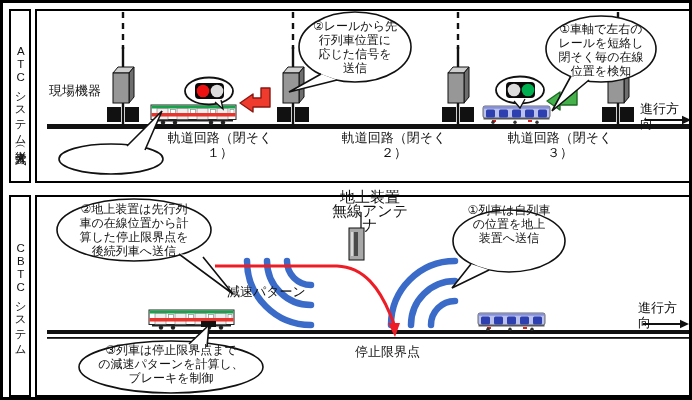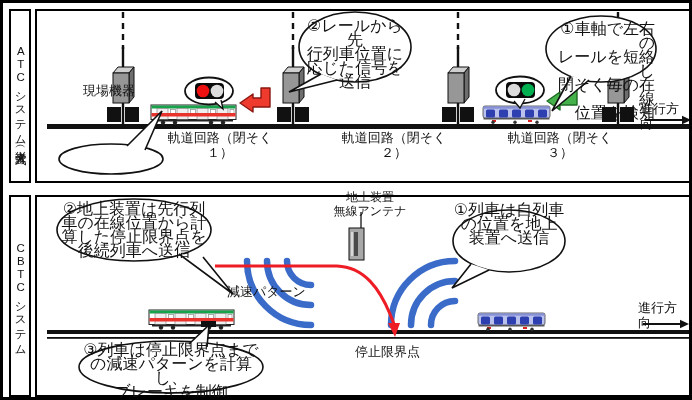--- a/index.html
+++ b/index.html
@@ -5,21 +5,21 @@
   html,body{margin:0;padding:0;background:#fff;}
   #stage{position:relative;width:692px;height:400px;box-sizing:border-box;
          border:3px solid #000;background:#fff;overflow:hidden;
          font-family:"Liberation Sans","DejaVu Sans",sans-serif;color:#111;}
   .vbox{position:absolute;box-sizing:border-box;border:2px solid #000;background:#fff;
         display:flex;align-items:center;justify-content:center;}
   .vtitle{writing-mode:vertical-rl;text-orientation:upright;font-size:11.5px;
           letter-spacing:1px;line-height:1.0;white-space:nowrap;}
   .panel{position:absolute;box-sizing:border-box;border:2px solid #000;background:#fff;}
   svg.layer{position:absolute;}
-  .txt{position:absolute;white-space:pre-line;line-height:14px;font-size:16px;}
+  .txt{position:absolute;white-space:pre-line;line-height:14px;font-size:12px;}
   .lbl{position:absolute;white-space:pre-line;font-size:13px;line-height:15px;}
   .ctr{text-align:center;}
 </style>
 </head>
 <body>
 
 <div id="stage">
 
   <div class="vbox" style="left:6px;top:6px;width:22px;height:174px;">
     <span class="vtitle">ATCシステム（従来方式）</span>
@@ -252,35 +252,35 @@
       <ellipse cx="168" cy="364" rx="92" ry="26" fill="#fff" stroke="#111" stroke-width="1.6"></ellipse>
       <path d="M 186 341 L 206 322 L 204 344" fill="#fff" stroke="#111" stroke-width="1.6"></path>
     </g>
 
     <g>
       <line x1="640" y1="321" x2="677" y2="321" stroke="#111" stroke-width="2"></line>
       <polygon points="677,316.7 686,321 677,325.3" fill="#111"></polygon>
     </g>
   </svg>
 
-  <div class="lbl" style="left:46px;top:80px;width:64px;font-size:13px;margin-left:34px;">現場機器</div>
+  <div class="lbl" style="left:46px;top:80px;width:64px;font-size:13px;">現場機器</div>
   <div class="lbl ctr" style="left:152px;top:127px;width:130px;">軌道回路（閉そく１）</div>
   <div class="lbl ctr" style="left:326px;top:127px;width:130px;">軌道回路（閉そく２）</div>
   <div class="lbl ctr" style="left:492px;top:127px;width:130px;">軌道回路（閉そく３）</div>
   <div class="lbl" style="left:637px;top:98px;">進行方向</div>
   <div class="txt ctr" style="left:298px;top:16px;width:108px;">②レールから先
 行列車位置に
 応じた信号を
 送信</div>
-  <div class="txt ctr" style="left:544px;top:19px;width:108px;text-align:right;">①車軸で左右の
+  <div class="txt ctr" style="left:544px;top:19px;width:108px;">①車軸で左右の
 レールを短絡し
 閉そく毎の在線
 位置を検知</div>
 
-  <div class="txt ctr" style="left:328px;top:187px;width:78px;font-size:12px;">地上装置
+  <div class="txt ctr" style="left:328px;top:187px;width:78px;font-size:15px;">地上装置
 無線アンテナ</div>
   <div class="lbl" style="left:224px;top:245px;margin-top:36px;">減速パターン</div>
   <div class="lbl" style="left:352px;top:341px;">停止限界点</div>
   <div class="lbl" style="left:635px;top:297px;">進行方向</div>
   <div class="txt ctr" style="left:54px;top:199px;width:154px;">②地上装置は先行列
 車の在線位置から計
 算した停止限界点を
 後続列車へ送信</div>
   <div class="txt ctr" style="left:450px;top:200px;width:112px;">①列車は自列車
 の位置を地上

